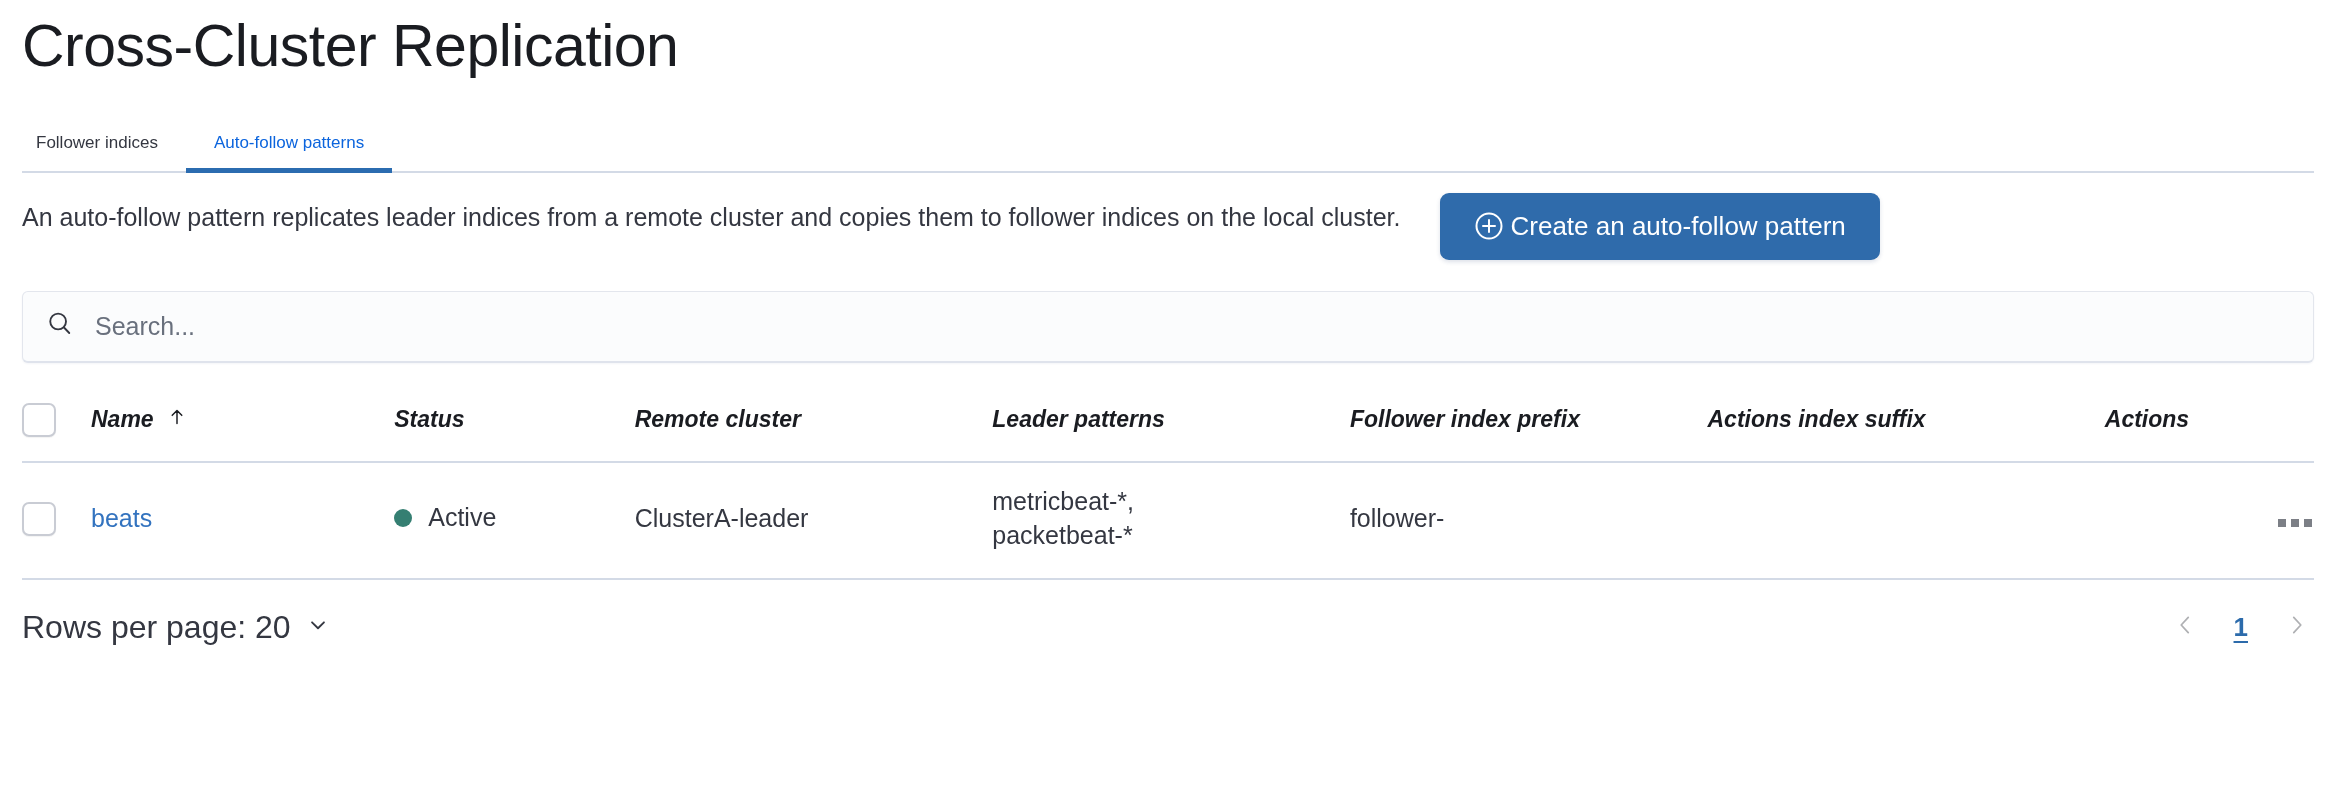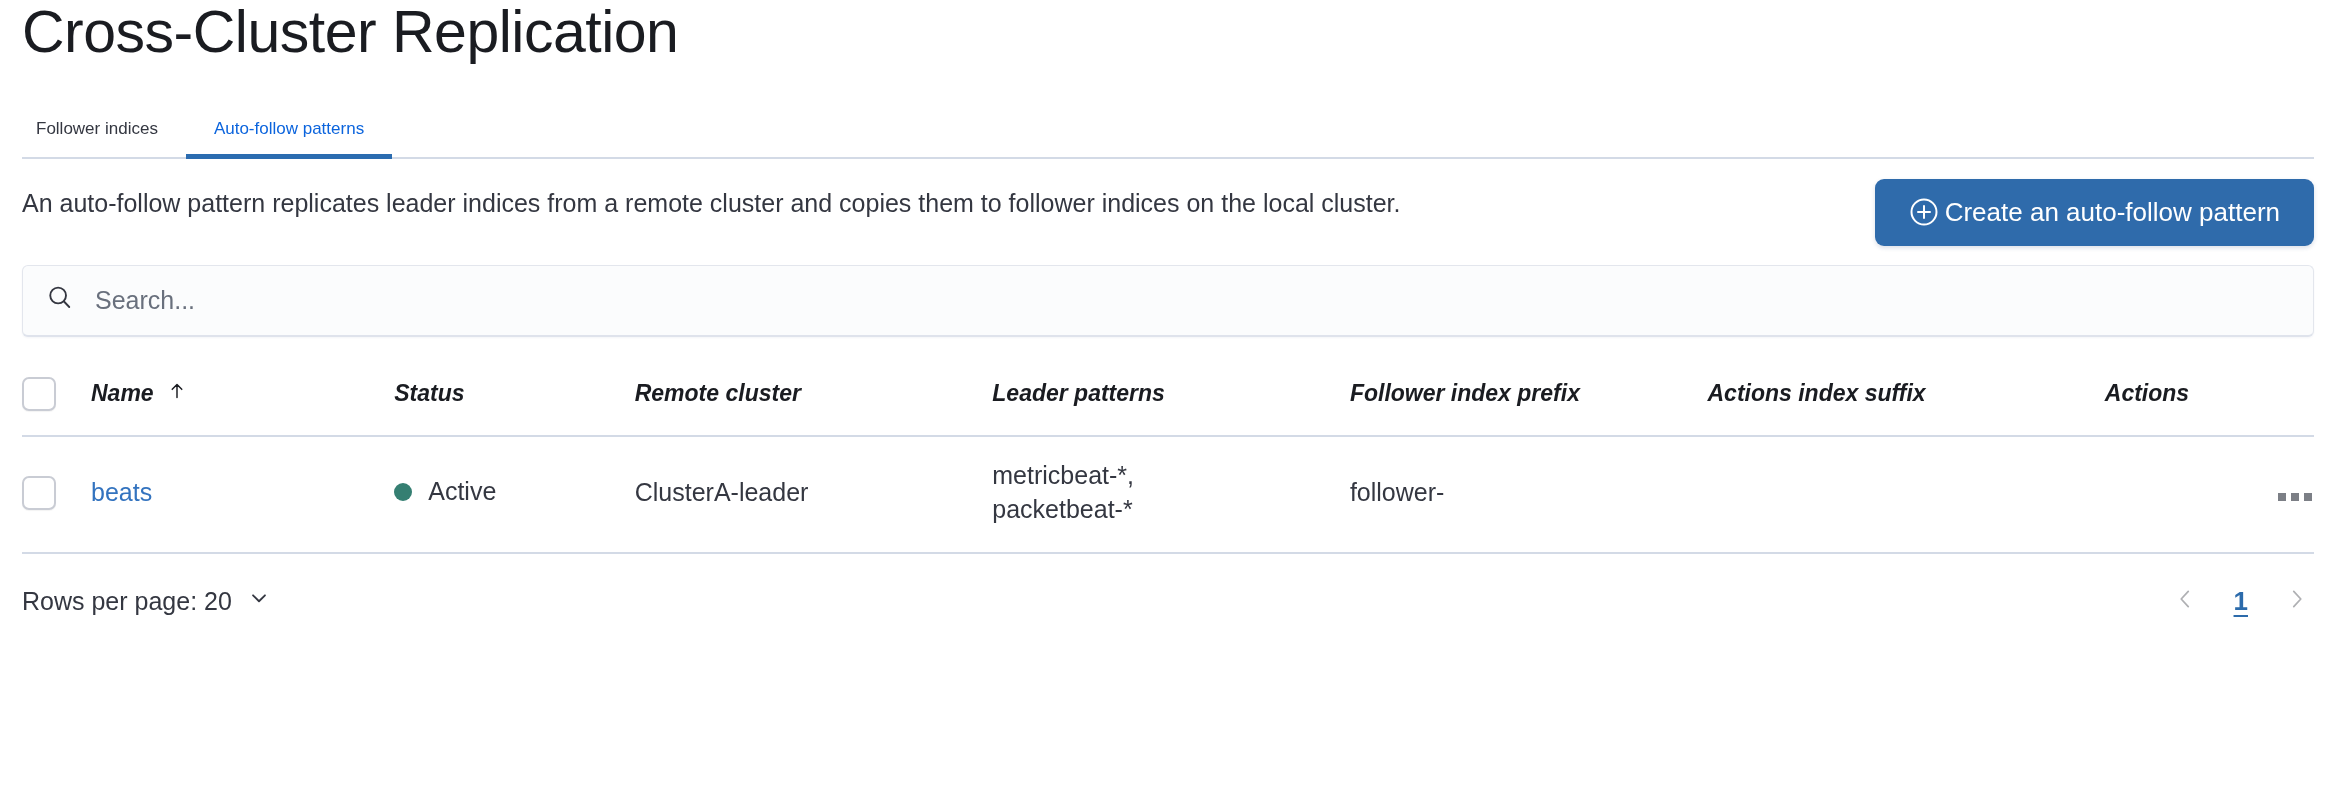--- a/index.html
+++ b/index.html
@@ -24,20 +24,21 @@
   }
 
   
   .page-title {
     font-size: 59px;
     line-height: 1.1;
     font-weight: 400;
     color: #1a1c21;
     letter-spacing: -0.5px;
     margin: 0;
+    padding-top: 14px;
     white-space: nowrap;
   }
 
   
   .tabs {
     position: relative;
     display: flex;
     align-items: flex-end;
     gap: 0;
     margin-top: 32px;
@@ -67,21 +68,21 @@
     right: 0;
     bottom: -2px;
     height: 5px;
     background: #2b6cb0;
   }
 
   
   .intro {
     display: flex;
     align-items: flex-start;
-    justify-content: space-between;
+    justify-content: flex-start;
     margin-top: 26px;
     gap: 40px;
   }
   .intro-text {
     font-size: 25px;
     line-height: 1.5;
     color: #343741;
     max-width: 1700px;
     margin: 0;
   }
@@ -100,21 +101,21 @@
     font-weight: 500;
     cursor: pointer;
     white-space: nowrap;
     box-shadow: 0 2px 4px rgba(36,62,110,0.16);
     margin-top: -6px;
   }
   .create-btn svg { display: block; }
 
   
   .search-wrap {
-    margin-top: 19px;
+    margin-top: 31px;
     position: relative;
     height: 72px;
     background: #fbfcfd;
     border: 1px solid #e3e6ed;
     border-bottom: 2px solid #dfe3ec;
     border-radius: 6px;
     display: flex;
     align-items: center;
     padding: 0 22px;
     box-shadow: 0 1px 2px rgba(36,62,110,0.05);
@@ -221,21 +222,21 @@
   .table-footer {
     display: flex;
     align-items: center;
     justify-content: space-between;
     margin-top: 28px;
   }
   .rows-per-page {
     display: inline-flex;
     align-items: center;
     gap: 14px;
-    font-size: 25px;
+    font-size: 32px;
     color: #343741;
     cursor: pointer;
     background: none;
     border: none;
     font-family: inherit;
     padding: 0;
   }
   .pager {
     display: inline-flex;
     align-items: center;

